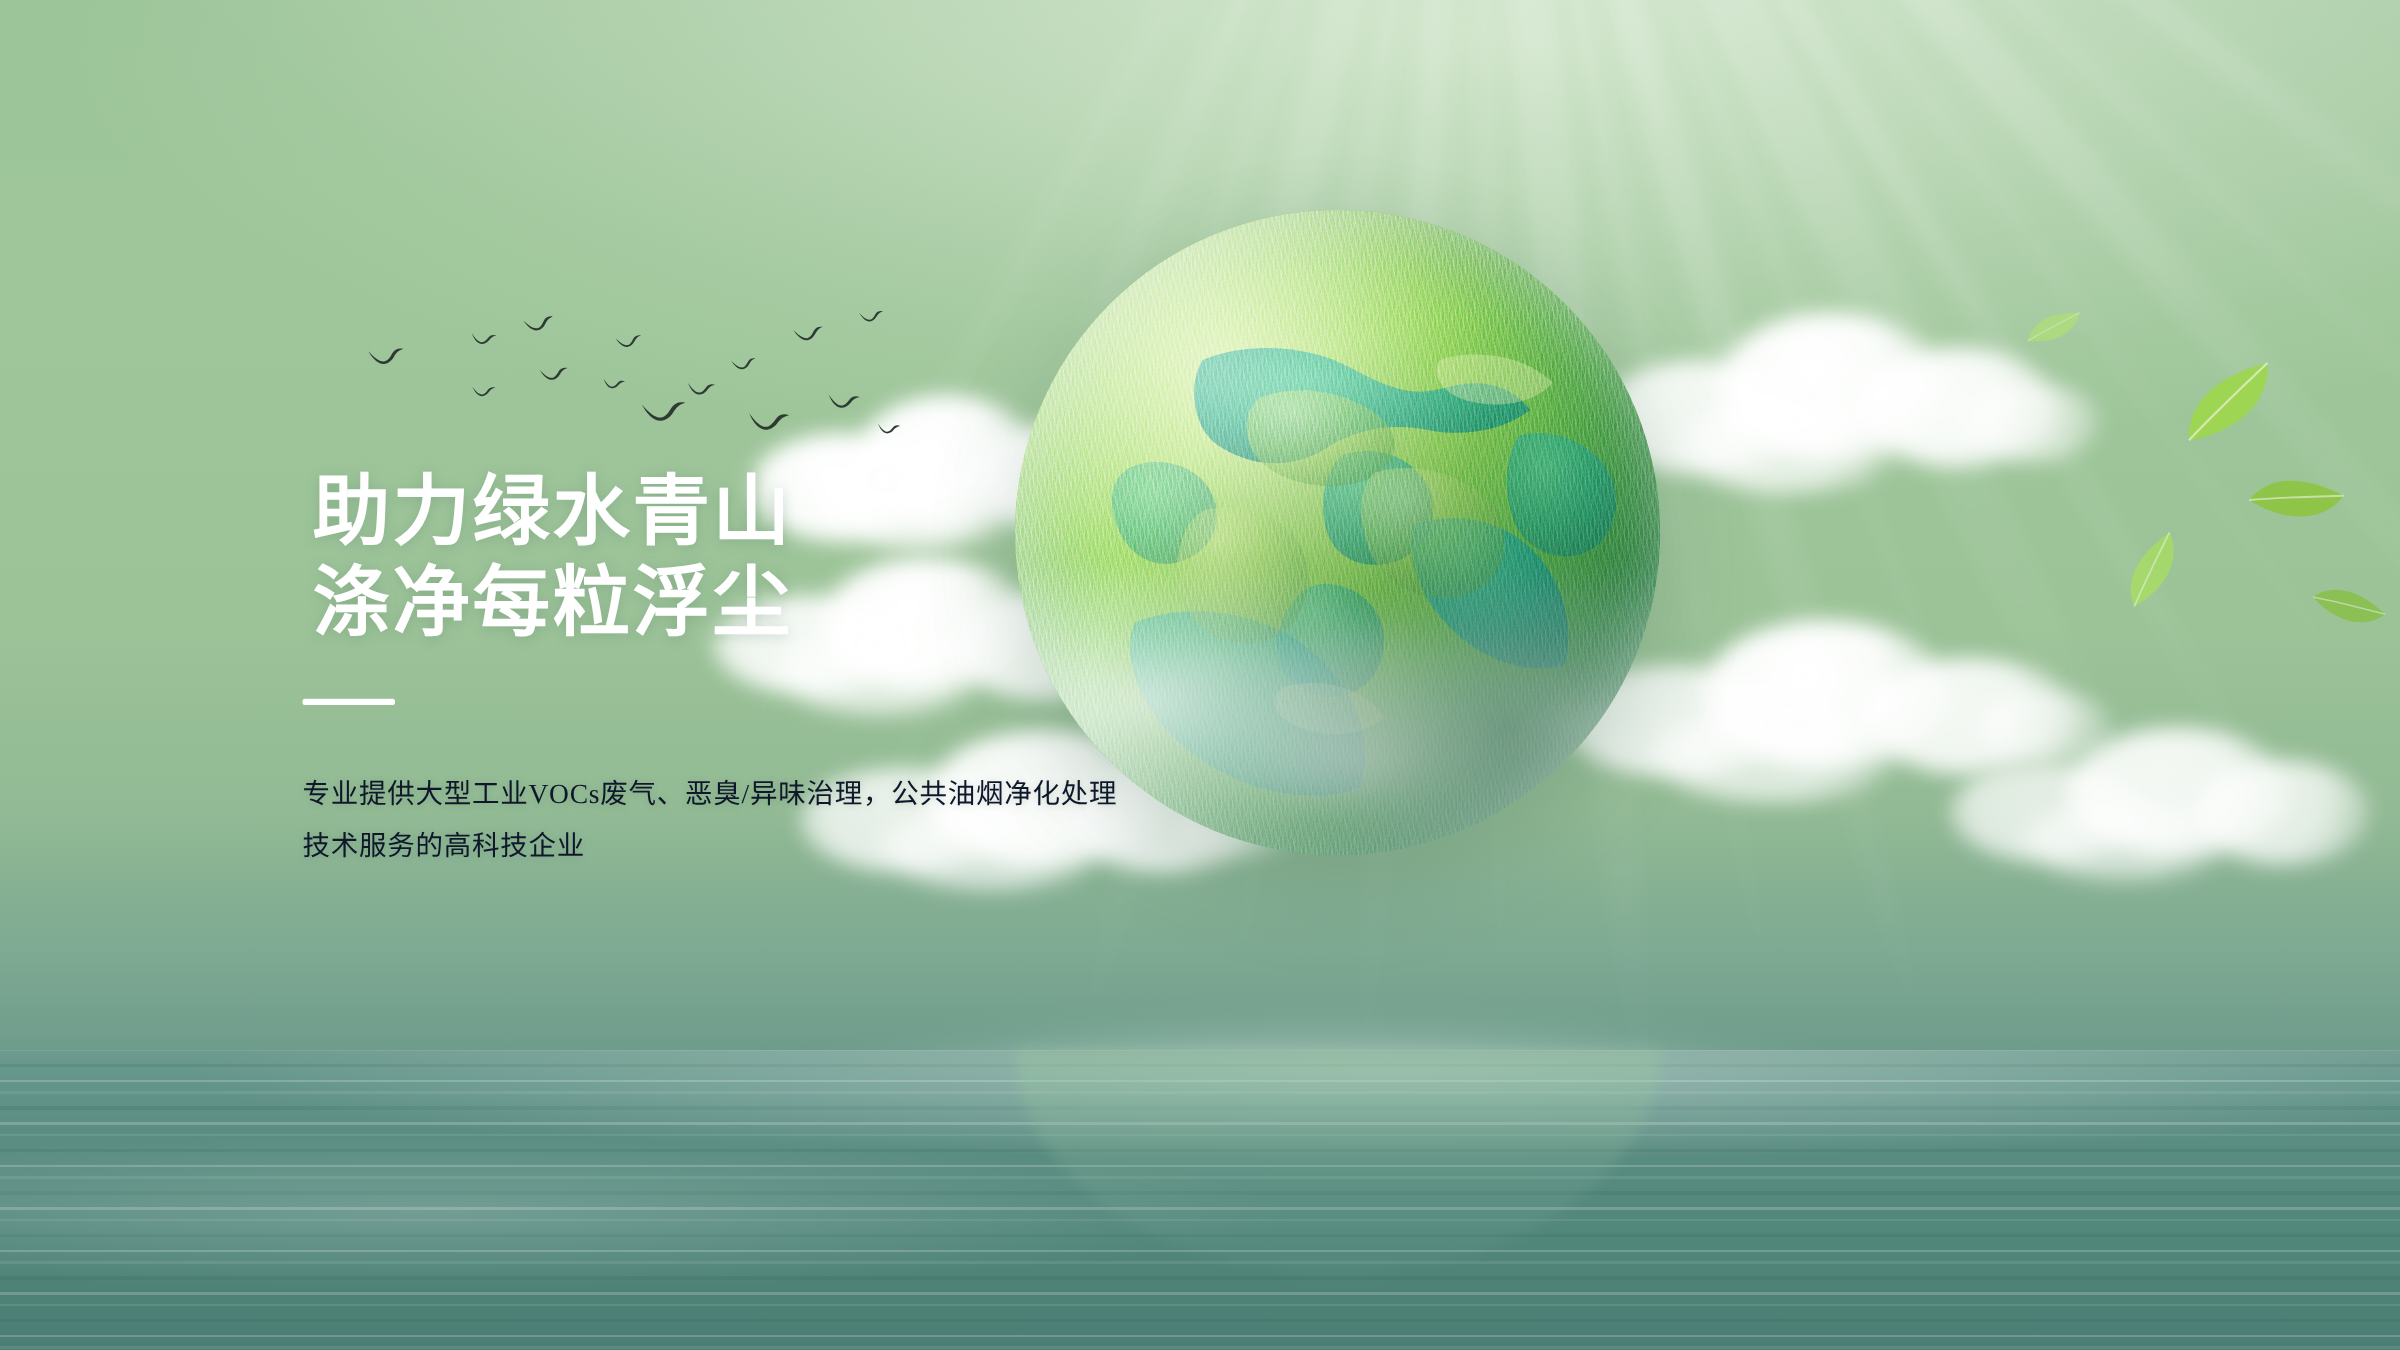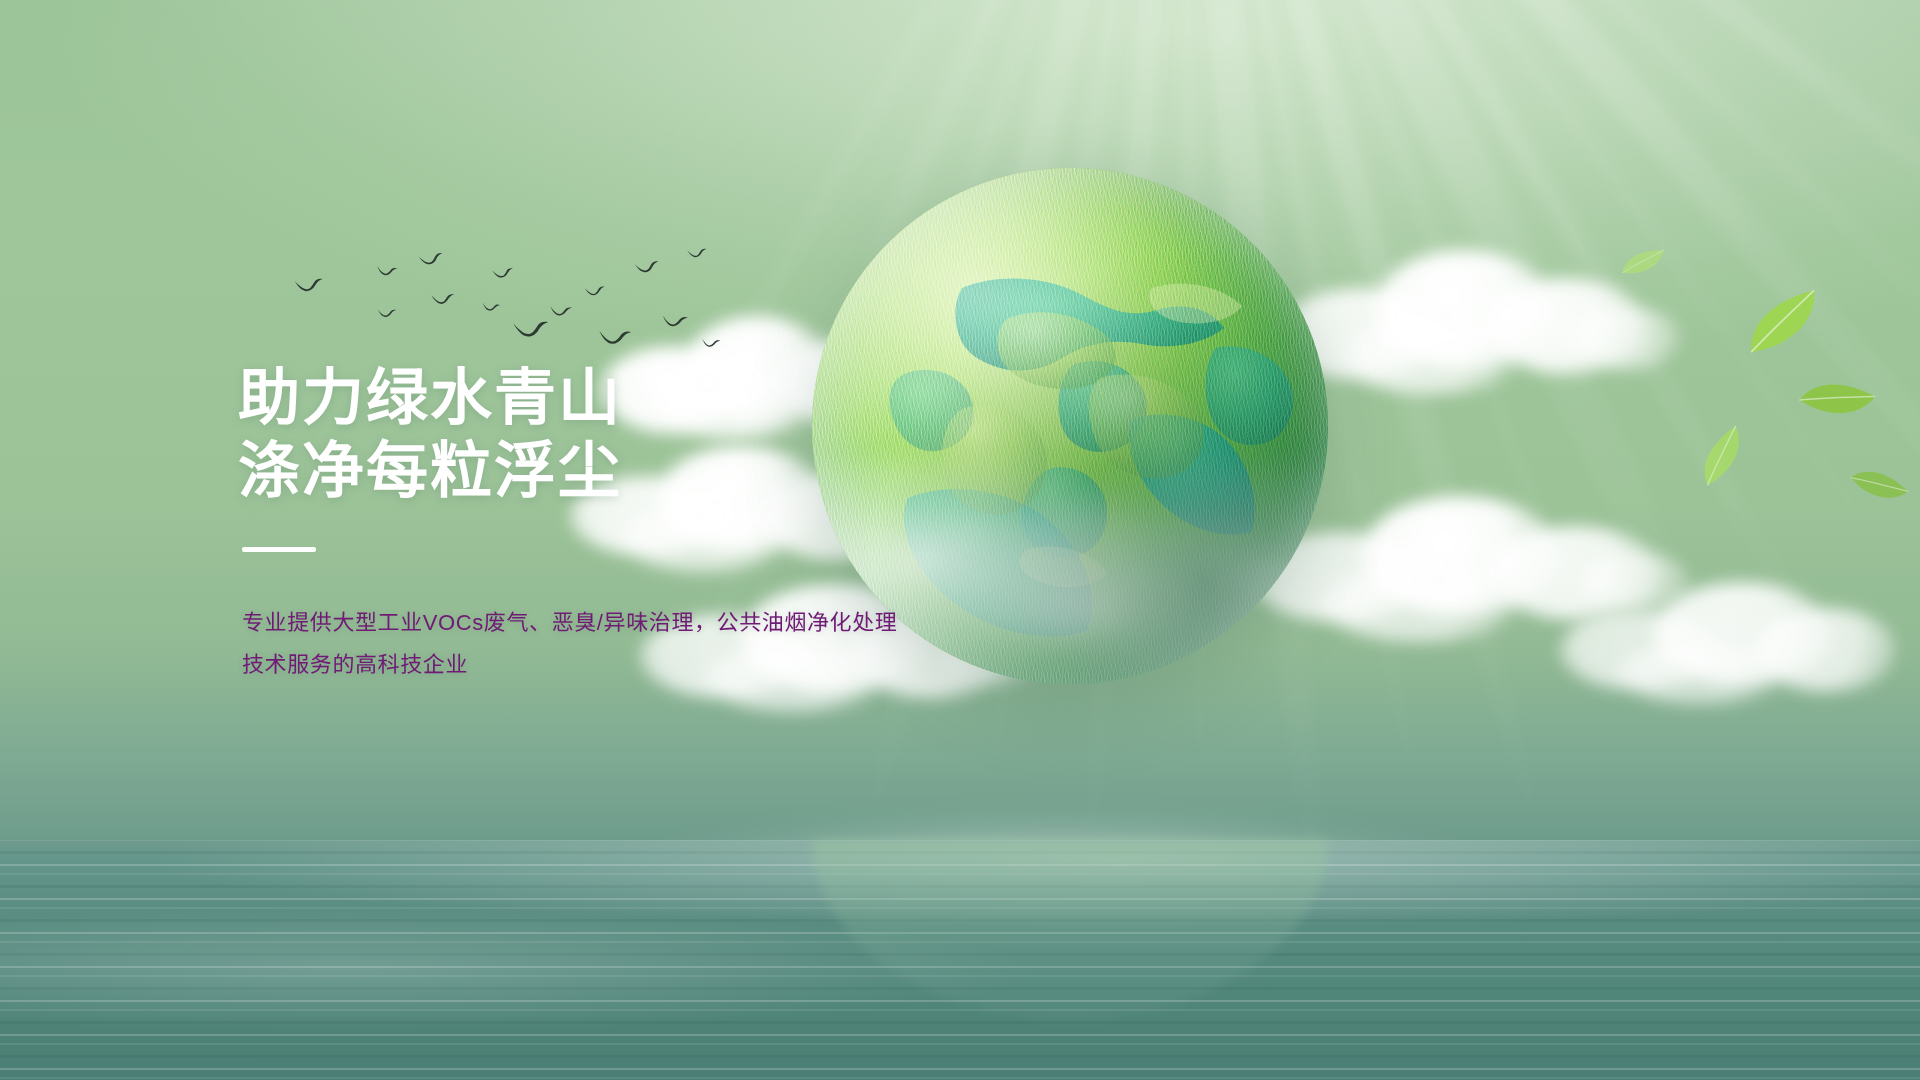--- a/index.html
+++ b/index.html
@@ -181,44 +181,45 @@
     pointer-events:none;
   }
 
   
   .copy{
     position:absolute;
     left:238px;top:362px;
     width:720px;
   }
   .headline{
-    margin:0;
+    margin:12px;
     color:#ffffff;
     font-size:62px;
     line-height:1.17;
     font-weight:700;
     letter-spacing:2px;
     text-shadow:0 2px 10px rgba(60,100,80,.22);
     white-space:pre-line;
   }
   .divider{
     width:74px;height:5px;
     background:#ffffff;
     margin:40px 0 0 4px;
     border-radius:2px;
   }
   .subcopy{
     margin:50px 0 0 4px;
-    color:#701a75;
+    color:#0f172a;
     font-size:22px;
     line-height:1.92;
     font-weight:400;
     letter-spacing:.6px;
     max-width:660px;
     text-shadow:0 1px 6px rgba(60,100,80,.20);
+    font-family:Liberation Serif, serif;
   }
 </style>
 </head>
 <body>
 
 <div class="stage">
 
   <div class="sky"></div>
   <div class="sky-warm"></div>
 

